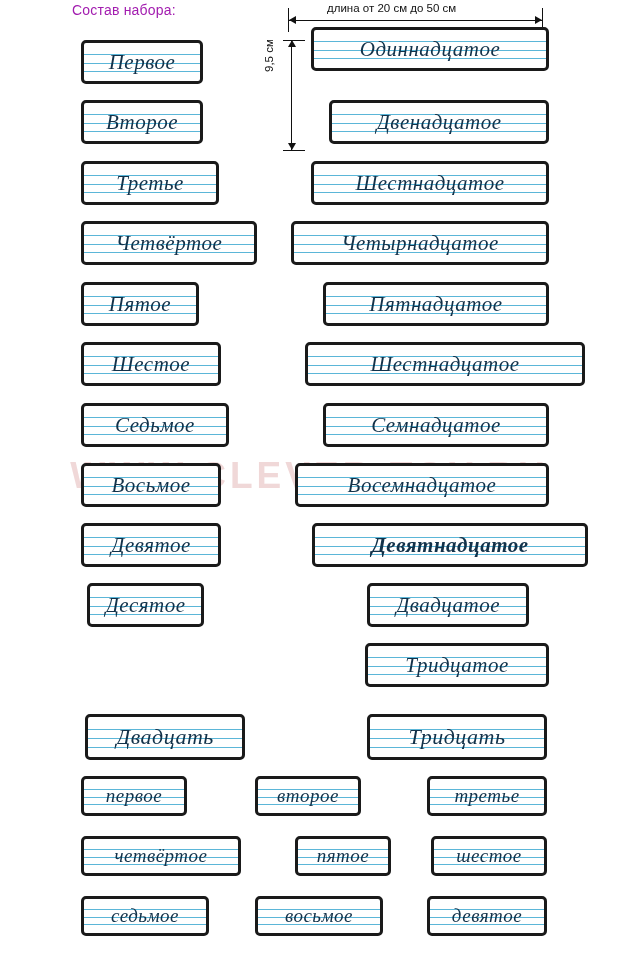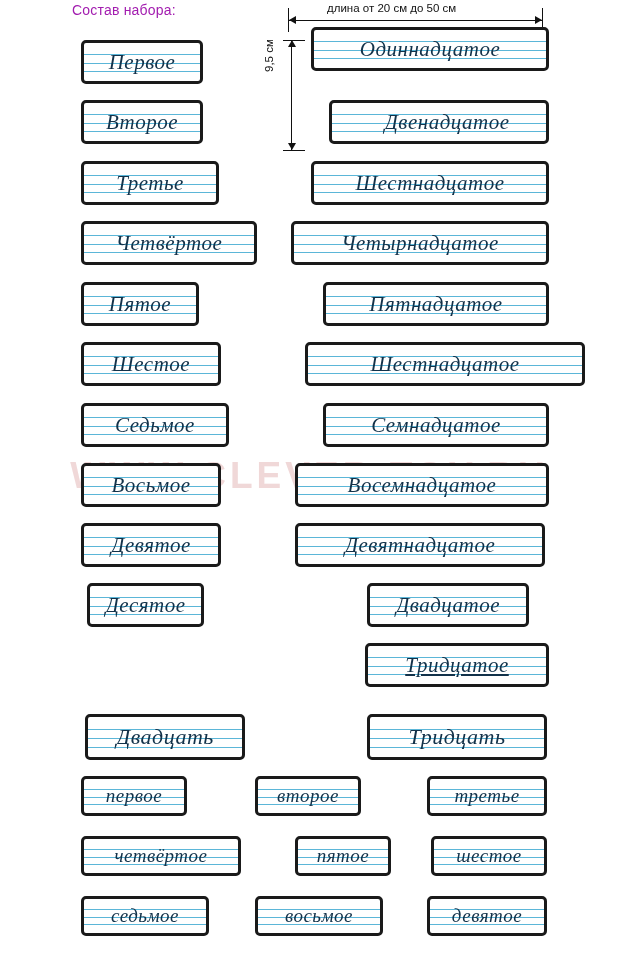--- a/index.html
+++ b/index.html
@@ -270,21 +270,21 @@
       <div class="card" style="left: 304px; top: 27px; width: 238px; height: 44px;">
         <div class="rule r1"></div>
         <div class="rule r2"></div>
         <div class="rule r3"></div>
         <div class="word" style="font-size: 21px;">Одиннадцатое</div>
       </div>
       <div class="card" style="left: 322px; top: 100px; width: 220px; height: 44px;">
         <div class="rule r1"></div>
         <div class="rule r2"></div>
         <div class="rule r3"></div>
-        <div class="word" style="font-size: 21px; padding-left: 8px;">Двенадцатое</div>
+        <div class="word" style="font-size: 21px;">Двенадцатое</div>
       </div>
       <div class="card" style="left: 304px; top: 161px; width: 238px; height: 44px;">
         <div class="rule r1"></div>
         <div class="rule r2"></div>
         <div class="rule r3"></div>
         <div class="word" style="font-size: 21px;">Шестнадцатое</div>
       </div>
       <div class="card" style="left: 284px; top: 221px; width: 258px; height: 44px;">
         <div class="rule r1"></div>
         <div class="rule r2"></div>
@@ -308,37 +308,37 @@
         <div class="rule r2"></div>
         <div class="rule r3"></div>
         <div class="word" style="font-size: 21px;">Семнадцатое</div>
       </div>
       <div class="card" style="left: 288px; top: 463px; width: 254px; height: 44px;">
         <div class="rule r1"></div>
         <div class="rule r2"></div>
         <div class="rule r3"></div>
         <div class="word" style="font-size: 21px;">Восемнадцатое</div>
       </div>
-      <div class="card" style="left: 288px; top: 523px; width: 250px; height: 44px;">
+      <div class="card" style="left: 305px; top: 523px; width: 276px; height: 44px; font-weight: bold;">
         <div class="rule r1"></div>
         <div class="rule r2"></div>
         <div class="rule r3"></div>
         <div class="word" style="font-size: 21px;">Девятнадцатое</div>
       </div>
       <div class="card" style="left: 360px; top: 583px; width: 162px; height: 44px;">
         <div class="rule r1"></div>
         <div class="rule r2"></div>
         <div class="rule r3"></div>
         <div class="word" style="font-size: 21px;">Двадцатое</div>
       </div>
       <div class="card" style="left: 358px; top: 643px; width: 184px; height: 44px;">
         <div class="rule r1"></div>
         <div class="rule r2"></div>
         <div class="rule r3"></div>
-        <div class="word" style="font-size: 21px; text-decoration: underline;">Тридцатое</div>
+        <div class="word" style="font-size: 21px;">Тридцатое</div>
       </div>
       <div class="card" style="left: 78px; top: 714px; width: 160px; height: 46px;">
         <div class="rule r1"></div>
         <div class="rule r2"></div>
         <div class="rule r3"></div>
         <div class="word" style="font-size: 22px;">Двадцать</div>
       </div>
       <div class="card" style="left: 360px; top: 714px; width: 180px; height: 46px; text-align: center;">
         <div class="rule r1"></div>
         <div class="rule r2"></div>

